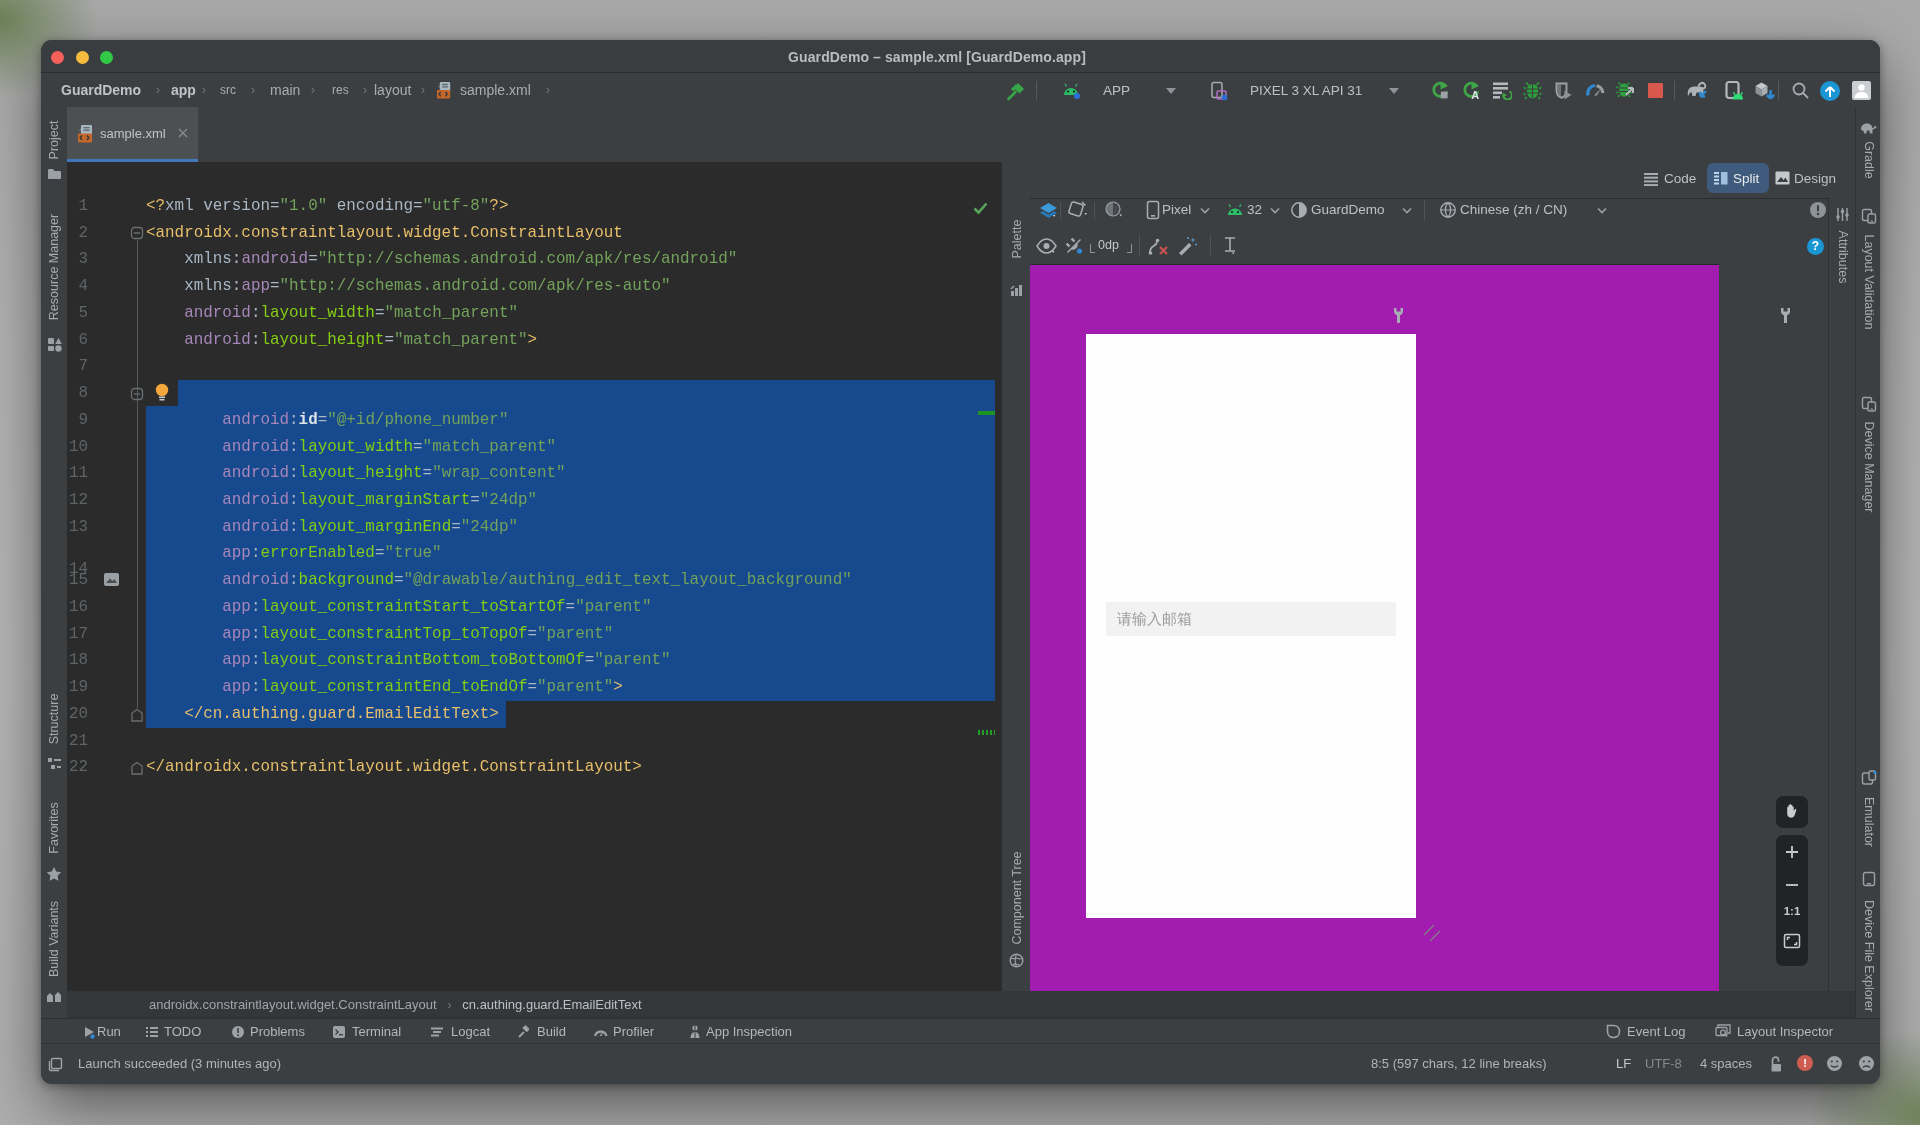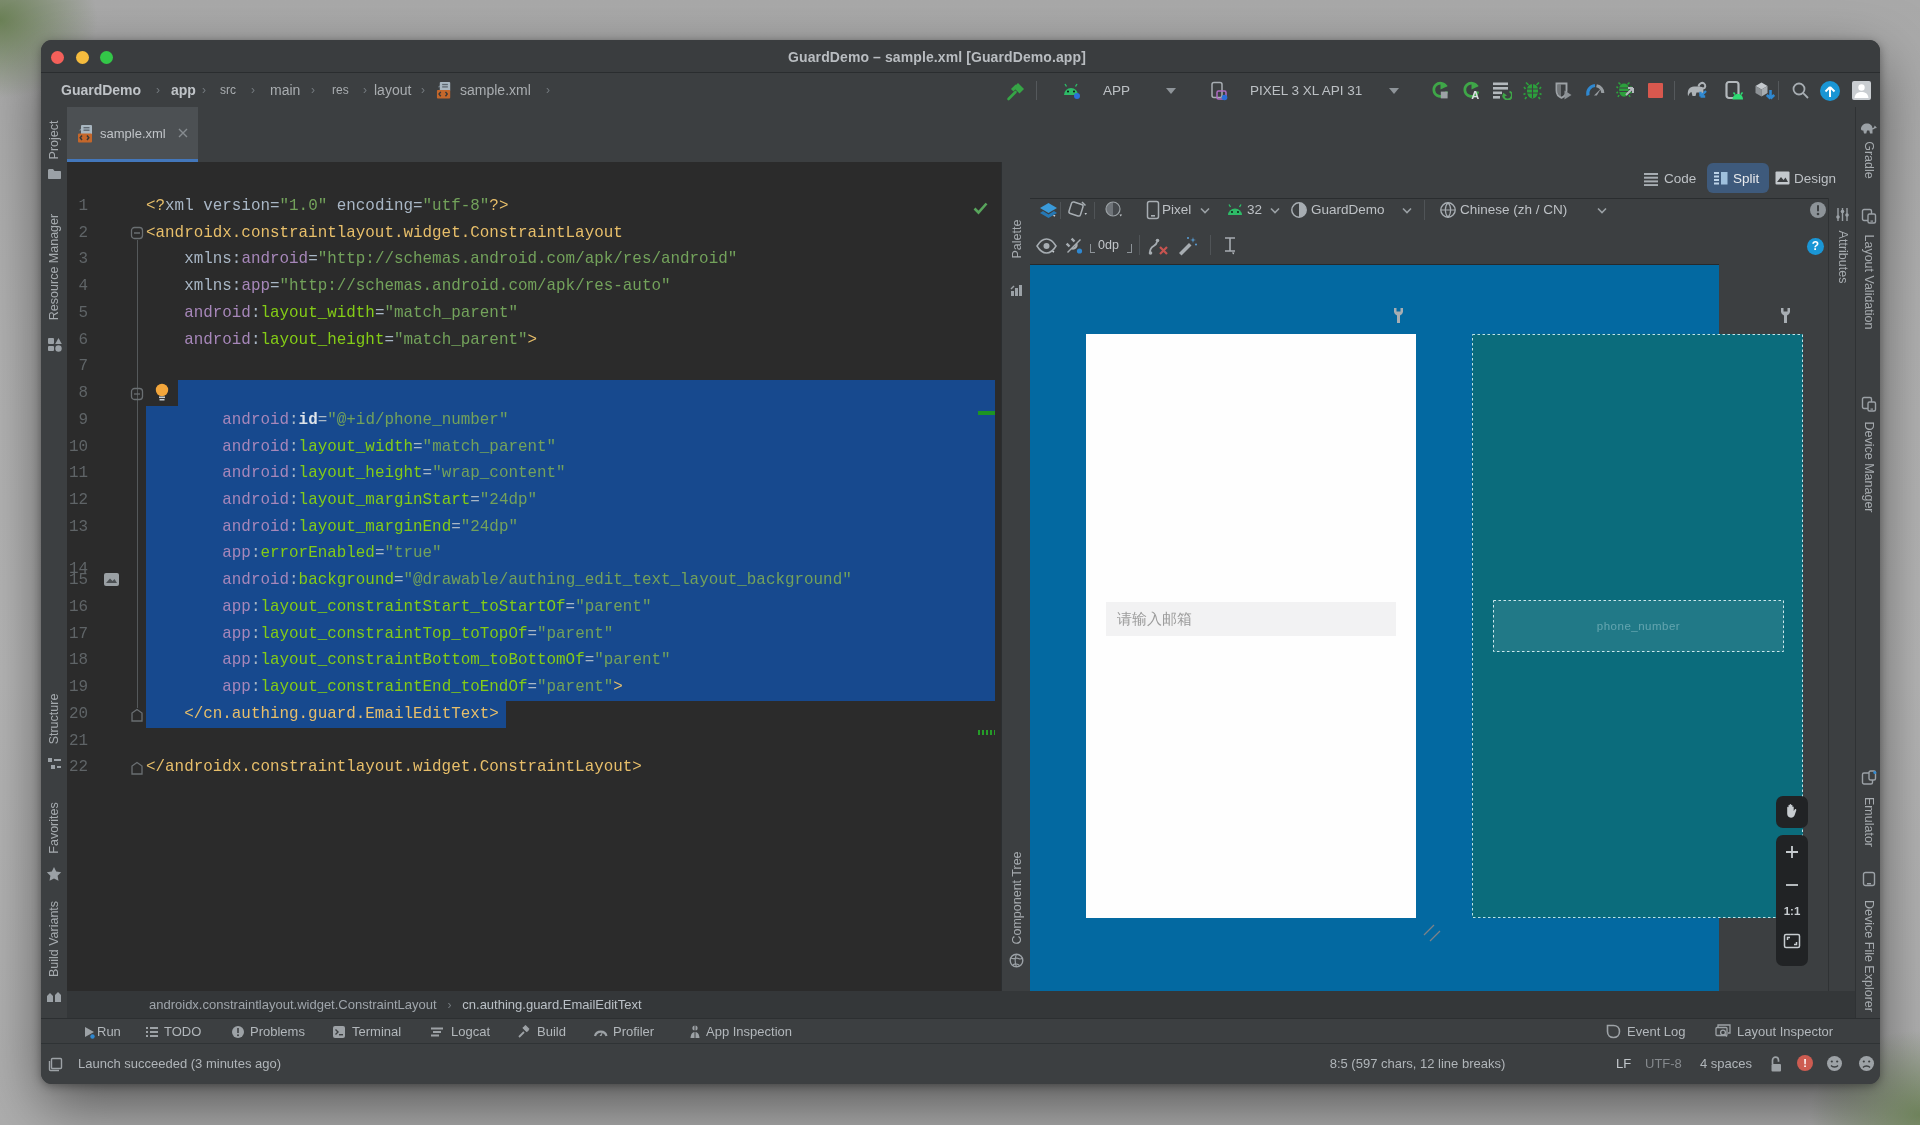--- a/index.html
+++ b/index.html
@@ -25,21 +25,21 @@
 .vdn{transform:rotate(90deg);transform-origin:center}
 .tab{position:absolute;left:25px;top:0;width:132px;height:52px;background:#4c5053}
 .tabline{position:absolute;left:25px;top:52px;width:132px;height:3px;background:#4377bb}
 .editor{position:absolute;left:26px;top:55px;width:934px;height:829px;background:#2b2b2b}
 .code,.ln{position:absolute;white-space:pre;font-family:"Liberation Mono",monospace;font-size:15.9px;line-height:26.73px;height:27px}
 .ln{left:0;width:21px;text-align:right;color:#5f6467}
 .o{color:#e8bf6a}.p{color:#a787ba}.g{color:#73a25b}.n{color:#a9b7c6}.a{color:#84cc16}.wb{color:#dde3e9;font-weight:bold}
 .selrow{position:absolute;background:#17498e}
 .pstrip{position:absolute;left:960px;top:55px;width:29px;height:856px;background:#3c3f41;border-left:1px solid #2b2e30}
 .rpane{position:absolute;left:989px;top:0;width:798px;height:911px;background:#3c3f41}
-.canvas{position:absolute;left:0;top:157px;width:689px;height:727px;background:#0369a1;border-top:1px solid #27292b}
+.canvas{position:absolute;left:0;top:157px;width:689px;height:727px;background:#a21caf;border-top:1px solid #27292b}
 .astrip{position:absolute;left:1787px;top:91px;width:27px;height:820px;background:#3c3f41;border-left:1px solid #2f3234}
 .ostrip{position:absolute;left:1814px;top:0;width:25px;height:911px;background:#3c3f41;border-left:1px solid #2f3234}
 .nav{position:absolute;left:26px;top:951px;width:1788px;height:27px;background:#343739;font-size:13px;color:#9fa5ab;line-height:27px}
 .bbar{position:absolute;left:0;top:978px;width:1839px;height:25px;background:#3c3f41;border-top:1px solid #2c2f31}
 .sbar{position:absolute;left:0;top:1003px;width:1839px;height:41px;background:#3c3f41;border-top:1px solid #2f3335}
 .bitem{position:absolute;top:0;height:25px;line-height:25px;font-size:13px;color:#b2b7bb;white-space:nowrap}
 .sitem{position:absolute;top:10px;height:20px;line-height:20px;font-size:13px;color:#b0b5b9;white-space:nowrap}
 .ic{position:absolute}
 .phone-w{position:absolute;left:1045px;top:293px;width:330px;height:584px;background:#fefefe}
 .phone-t{position:absolute;left:1431px;top:293px;width:331px;height:584px;background:#0b6c7c}
@@ -458,29 +458,20 @@
 
         <svg class="ic" style="left:362px;top:42px" width="13" height="17" viewBox="0 0 13 17">
               <path d="M2 1 L2 5 A4.5 4.5 0 0 0 5 8.5 L5 16 L8 16 L8 8.5 A4.5 4.5 0 0 0 11 5 L11 1 L8.5 1 L8.5 4.5 L4.5 4.5 L4.5 1 Z" fill="#a7adb2"></path>
             </svg>
         <svg class="ic" style="left:749px;top:42px" width="13" height="17" viewBox="0 0 13 17">
               <path d="M2 1 L2 5 A4.5 4.5 0 0 0 5 8.5 L5 16 L8 16 L8 8.5 A4.5 4.5 0 0 0 11 5 L11 1 L8.5 1 L8.5 4.5 L4.5 4.5 L4.5 1 Z" fill="#a7adb2"></path>
             </svg>
 
         <div class="phone-w" style="left:56px;top:69px">
               <div class="inputw">请输入邮箱</div>
-            </div>
-        <div class="phone-t" style="left:442px;top:69px">
-              <div class="inputt">phone_number</div>
-        <svg style="position:absolute;left:0;top:0" width="331" height="584">
-                <rect x="0.5" y="0.5" width="330" height="583" fill="none" stroke="#bfe3e8" stroke-width="1" stroke-dasharray="2.5 2.5"></rect>
-              </svg>
-        <svg style="position:absolute;left:21px;top:266px" width="291" height="52">
-                <rect x="0.5" y="0.5" width="290" height="51" fill="none" stroke="#cde8ec" stroke-width="1" stroke-dasharray="2.5 2.5"></rect>
-              </svg>
             </div>
 
         <svg class="ic" style="left:392px;top:658px" width="20" height="20">
               <path d="M12 2 L2 12 M18 8 L8 18" stroke="#7d8287" stroke-width="1.3"></path>
             </svg>
 
         <div class="zbtn" style="left:746px;top:531px;width:32px;height:32px"></div>
         <svg class="ic" style="left:753px;top:537px" width="18" height="19" viewBox="0 0 18 19">
               <path d="M4.2 9.5 L4.2 5.5 C4.2 4.6 5.5 4.6 5.5 5.5 L5.5 3.5 C5.5 2.6 6.8 2.6 6.8 3.5 L6.8 2.6 C6.8 1.7 8.1 1.7 8.1 2.6 L8.1 3.3 C8.1 2.4 9.4 2.4 9.4 3.3 L9.4 5 C9.4 4.2 10.7 4.2 10.7 5 L10.7 9 L11.7 7.4 C12.3 6.4 13.7 7.1 13.3 8.3 L11.6 13.2 C11 14.8 9.8 15.7 8 15.7 C5.5 15.7 4.2 14 4.2 11.8 Z" fill="#c7ccd0"></path>
             </svg>
@@ -605,21 +596,21 @@
           <line x1="9.8" y1="10.3" x2="12" y2="12.5" stroke="#9da2a6" stroke-width="1.3"></line>
         </svg>
     <div class="bitem" style="left:1696px">Layout Inspector</div>
   </div>
   <div class="sbar" id="sbar">
     <svg class="ic" style="left:7px;top:13px" width="15" height="15">
           <rect x="3.5" y="1.5" width="10" height="10" rx="1" fill="none" stroke="#9da2a6" stroke-width="1.4"></rect>
           <path d="M1.5 4 L1.5 12.5 C1.5 13.2 1.8 13.5 2.5 13.5 L11 13.5" fill="none" stroke="#9da2a6" stroke-width="1.4"></path>
         </svg>
     <div class="sitem" style="left:37px">Launch succeeded (3 minutes ago)</div>
-    <div class="sitem" style="left:1262px;width:229px;text-align:center">8:5 (597 chars, 12 line breaks)</div>
+    <div class="sitem" style="left:1330px;width:229px;text-align:left">8:5 (597 chars, 12 line breaks)</div>
     <div class="sitem" style="left:1575px;color:#c3c8cc">LF</div>
     <div class="sitem" style="left:1604px;color:#85898d">UTF-8</div>
     <div class="sitem" style="left:1659px">4 spaces</div>
     <svg class="ic" style="left:1727px;top:12px" width="16" height="17" viewBox="0 0 16 17">
           <path d="M4.5 8 L4.5 4.2 A3 3 0 0 1 10.5 4.2 L10.5 5.8" fill="none" stroke="#9da2a6" stroke-width="1.7"></path>
           <rect x="3.5" y="8" width="9.5" height="7.5" rx="1" fill="#9da2a6"></rect>
         </svg>
     <div style="position:absolute;left:1756px;top:11px;width:16px;height:16px;border-radius:50%;background:#cd5c51"></div>
     <div style="position:absolute;left:1756px;top:11px;width:16px;height:16px;text-align:center;line-height:16px;color:#fff;font-size:11px;font-weight:bold">!</div>
     <svg class="ic" style="left:1785px;top:11px" width="17" height="17" viewBox="0 0 17 17">

